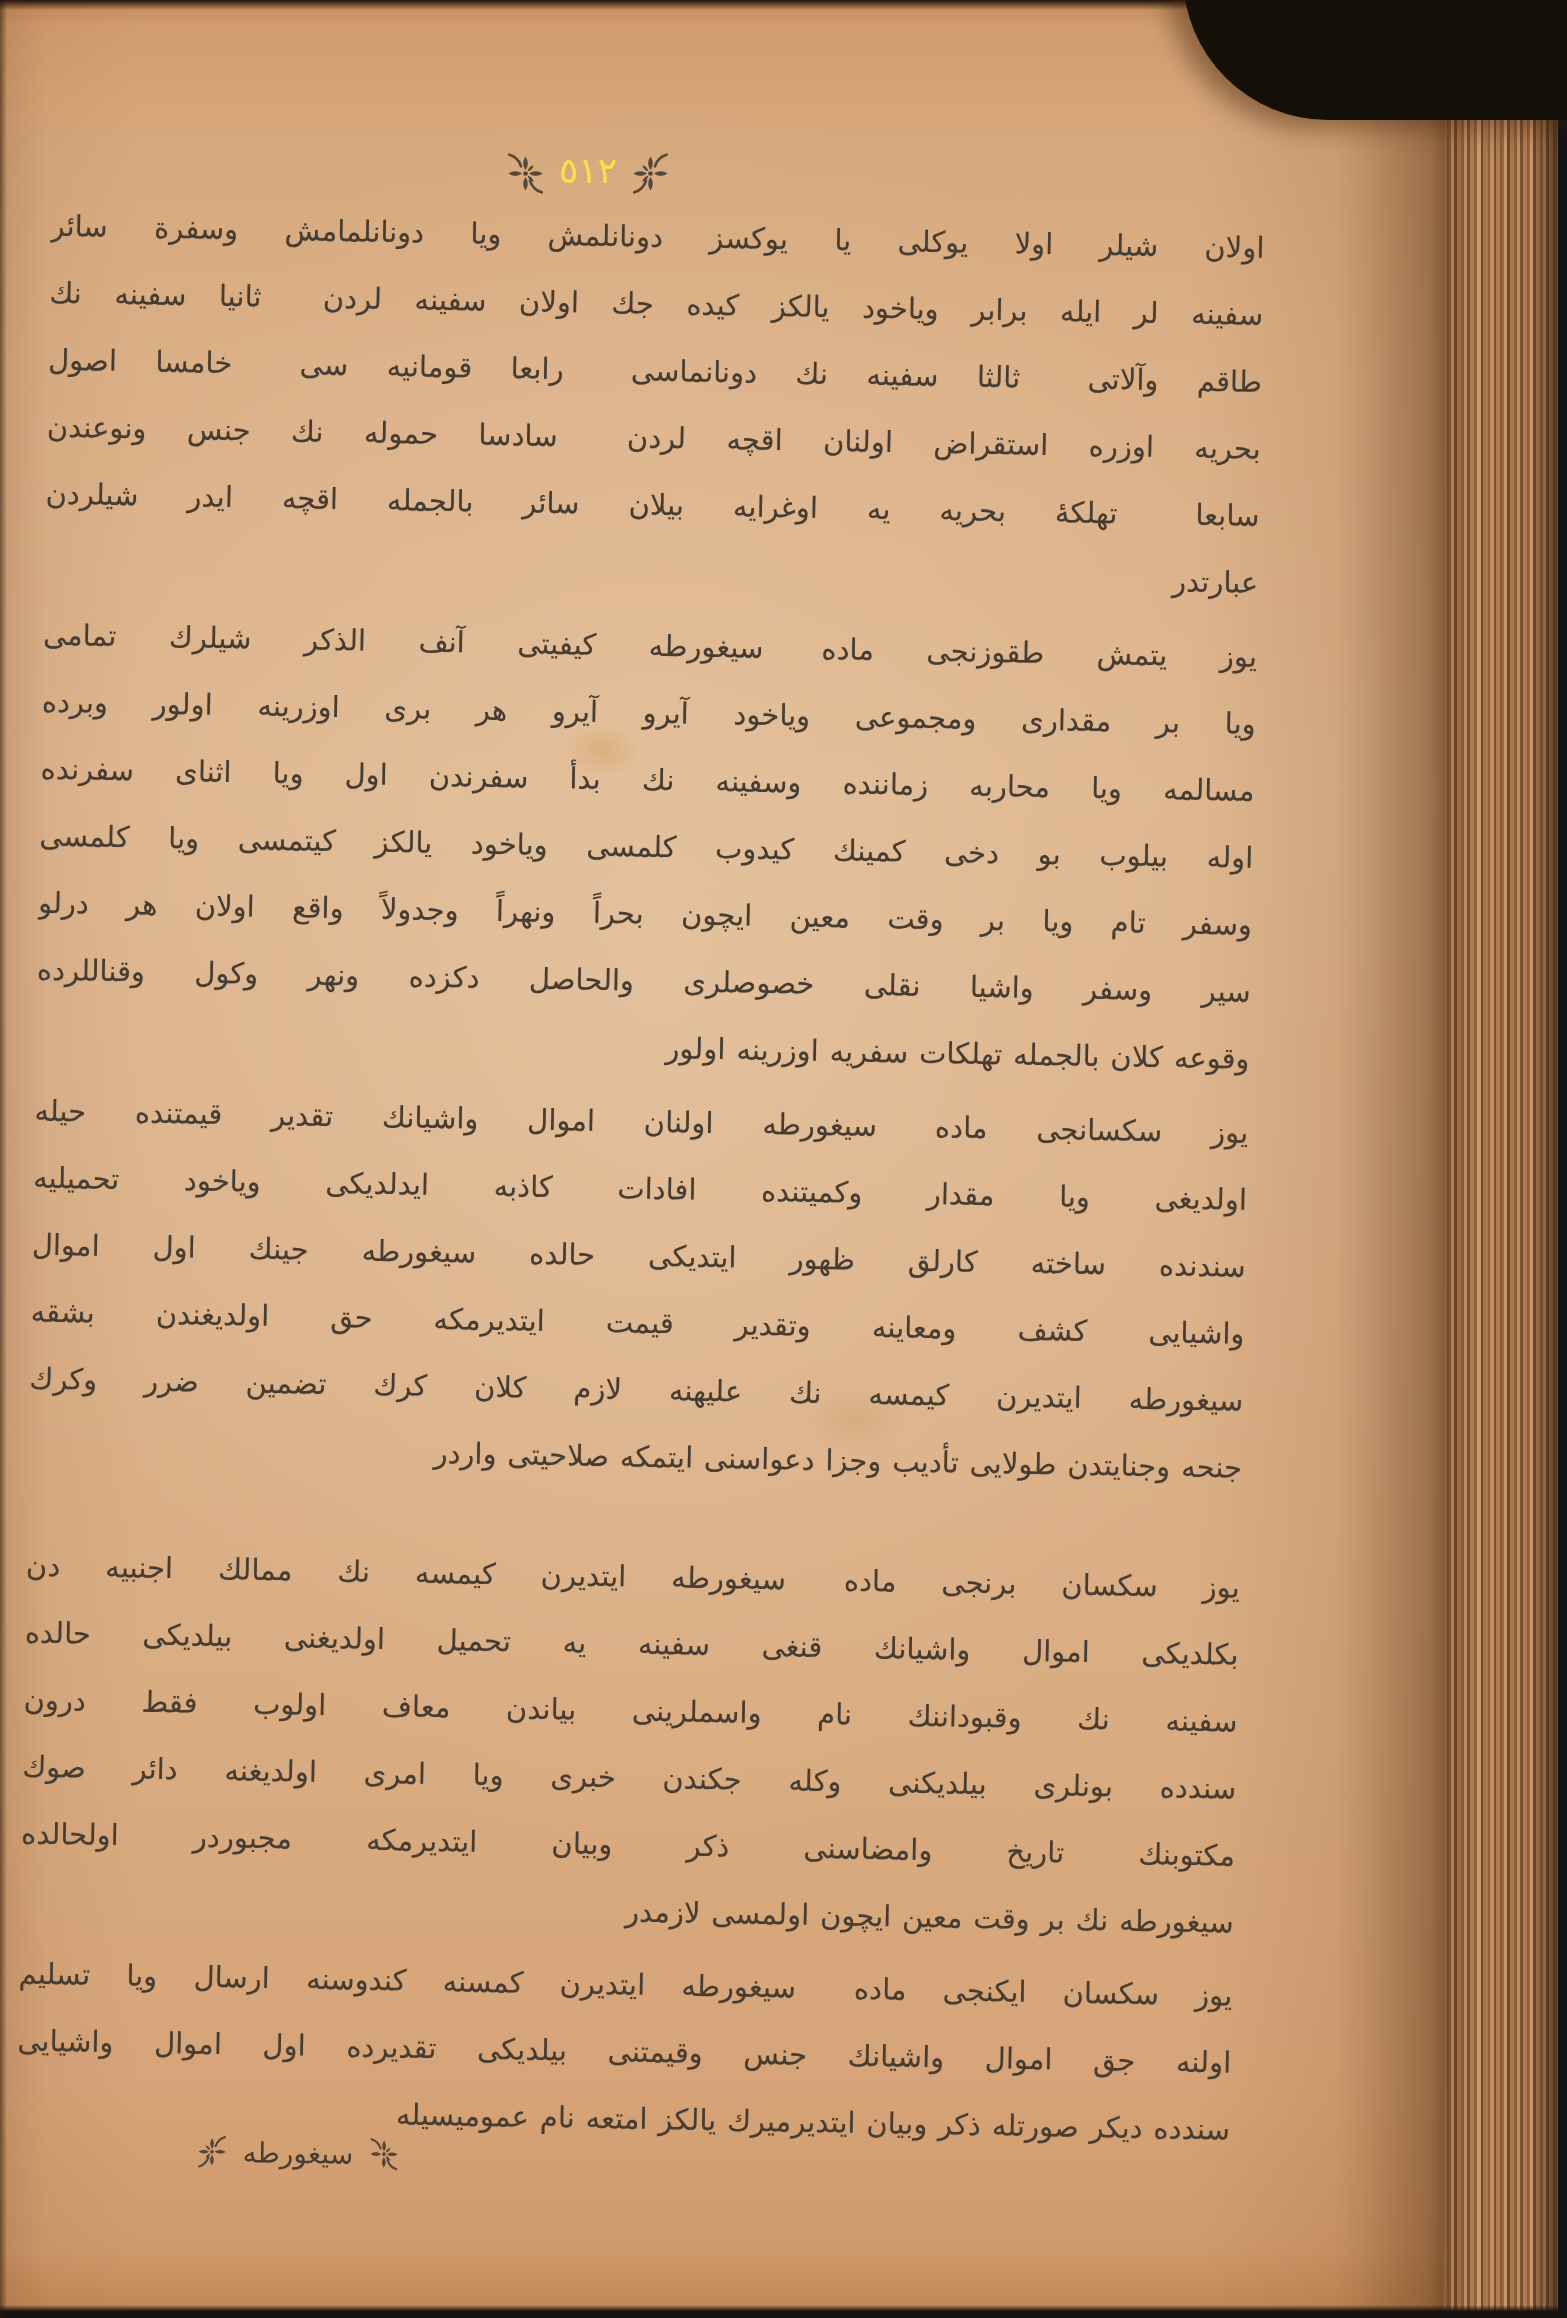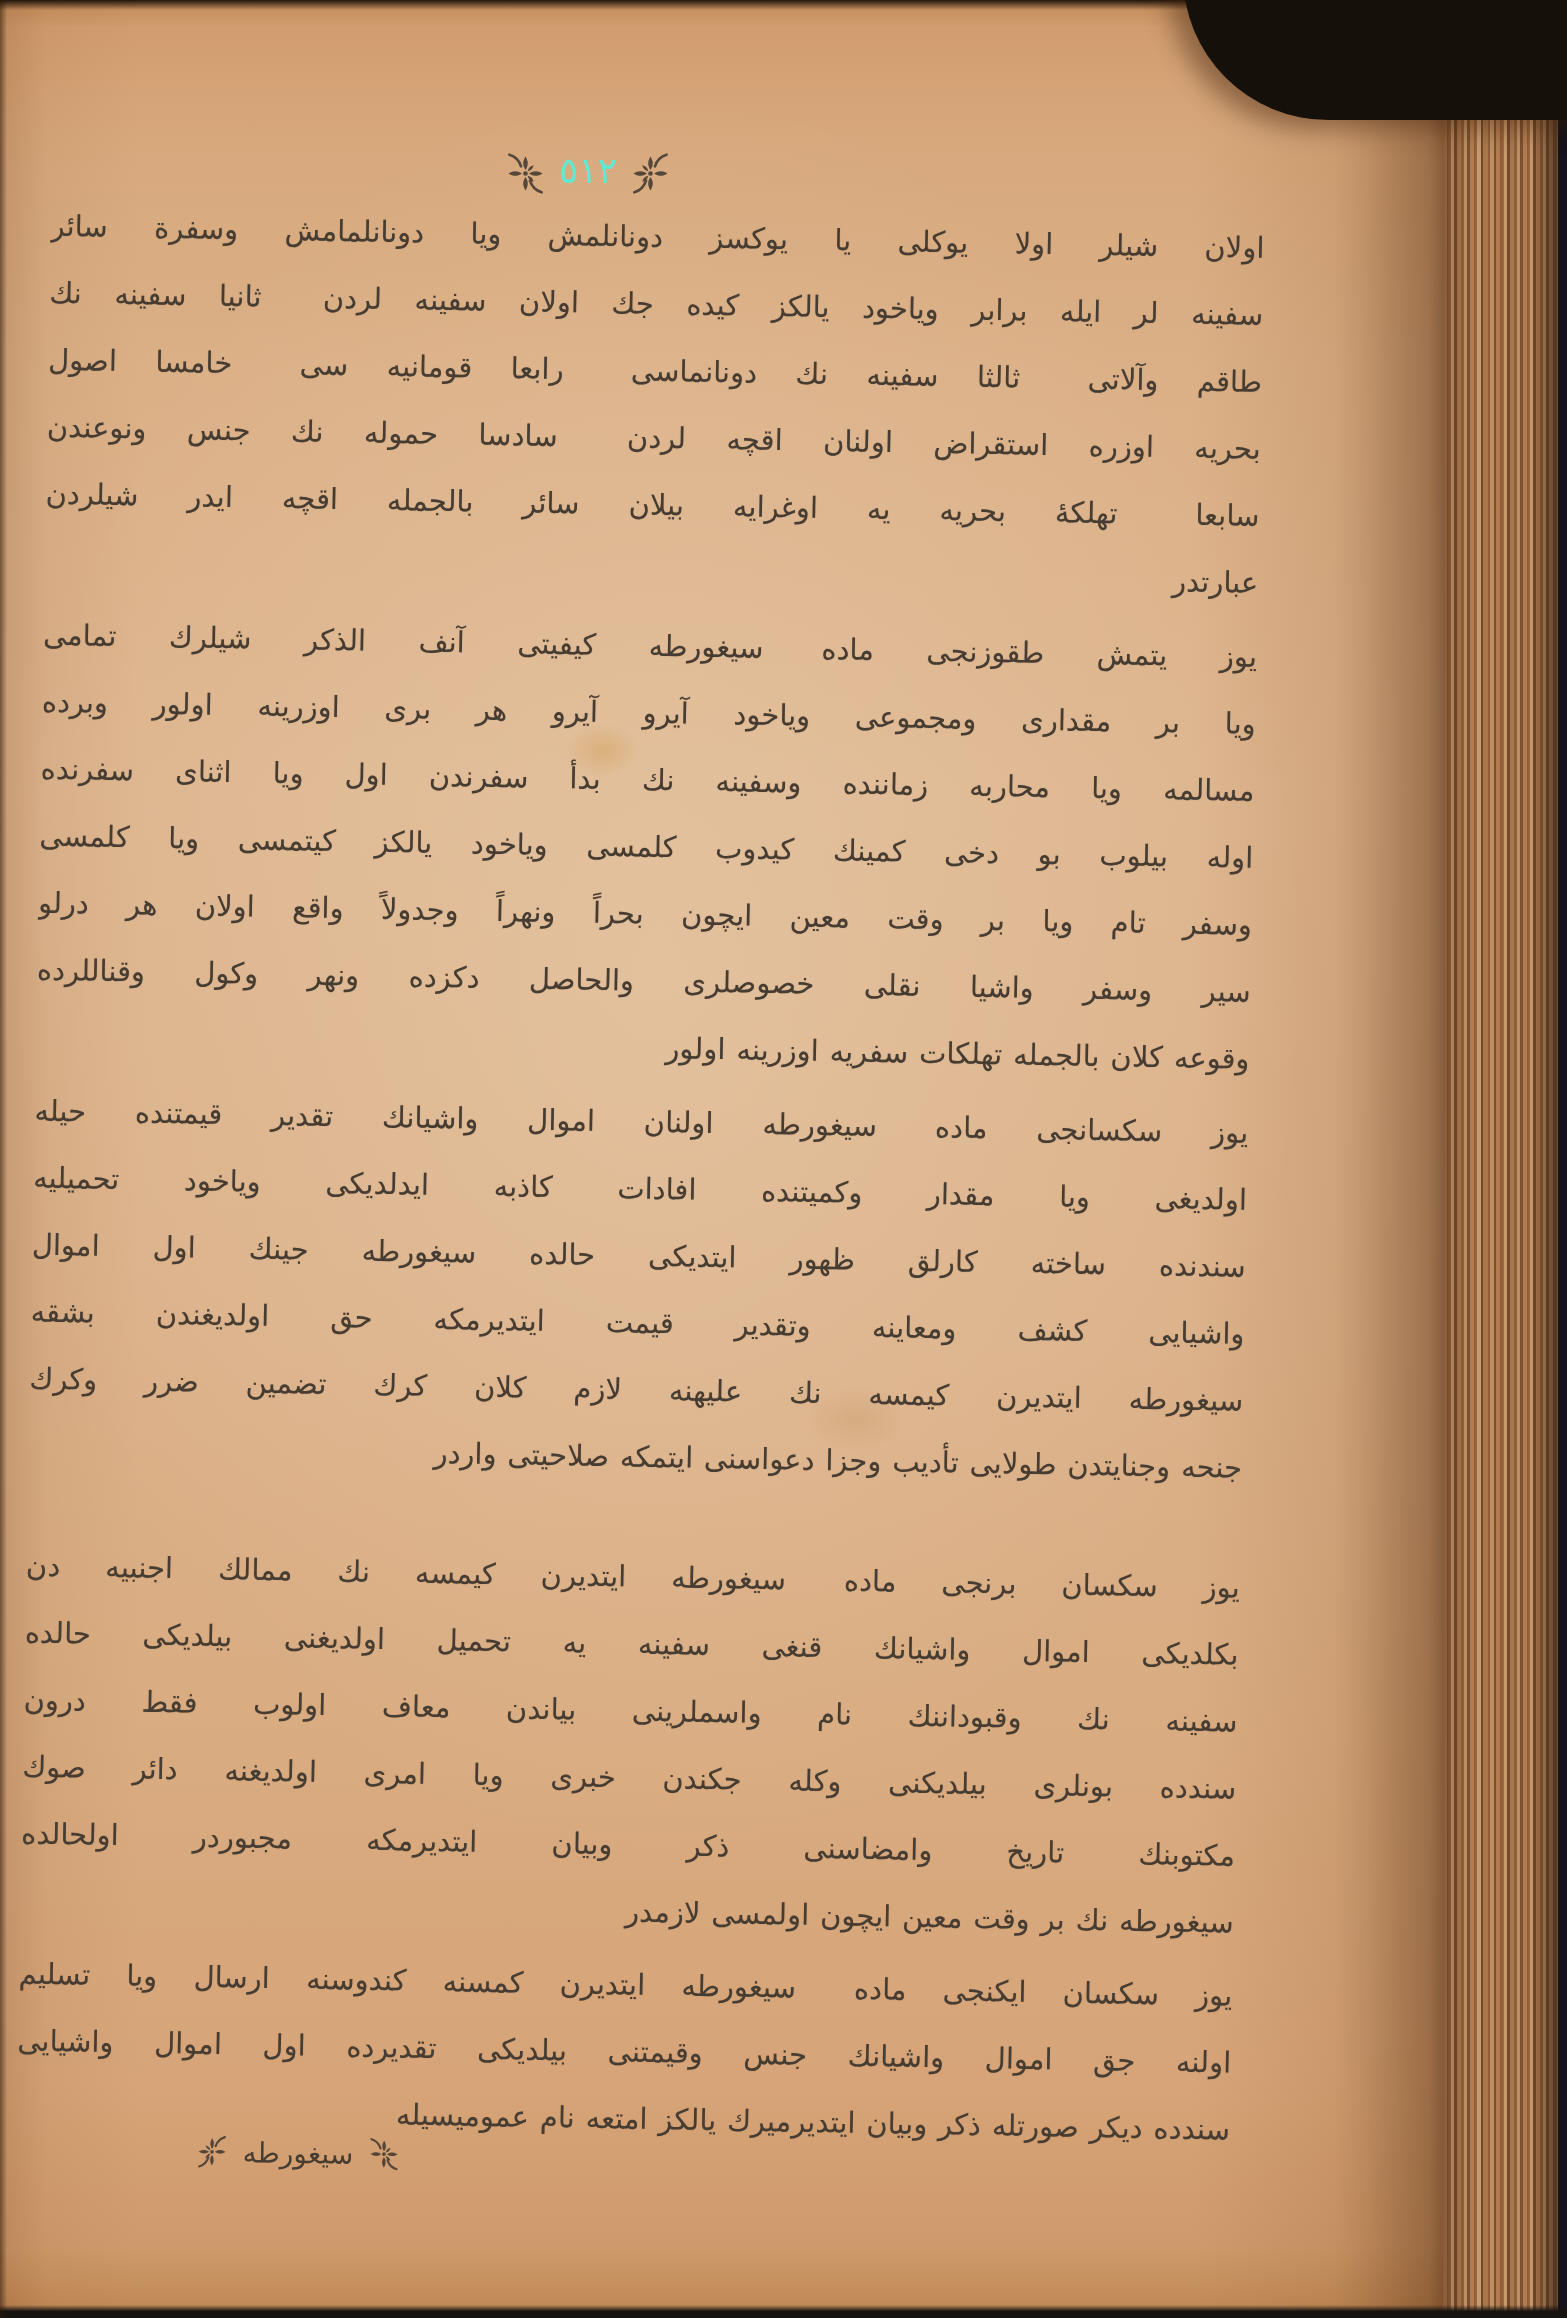--- a/index.html
+++ b/index.html
@@ -47,21 +47,21 @@
     direction:rtl;color:#463c31;font-size:29px;line-height:67px;
     transform:rotate(1.05deg);transform-origin:top right;
     text-shadow:0 0 0.9px rgba(70,60,49,0.35);}
   .para{margin:0 0 6.8px 0;}
   .para.gap-before{margin-top:53px;}
   .line{text-align:justify;text-align-last:justify;height:67px;overflow:hidden;
     word-spacing:1.7px;}
   .line.last{text-align:right;text-align-last:right;}
 
   .page-number-row{position:absolute;left:588px;top:152px;transform:translateX(-50%);
-    display:inline-flex;align-items:center;gap:12px;color:#5eead4;}
+    display:inline-flex;align-items:center;gap:12px;color:#fde047;}
   .page-number{font-size:36px;letter-spacing:3.4px;line-height:1;padding-bottom:5.1px;}
   .fleuron{width:43px;height:43px;display:block;opacity:0.92;}
   .fleuron.mirror{transform:scaleX(-1);}
 
   .catchword-row{position:absolute;left:195px;top:2136px;display:inline-flex;
     align-items:center;gap:13.7px;direction:rtl;color:#473d32;transform:rotate(0.8deg);}
   .catchword{font-size:28px;}
   .catchword-row .fleuron{width:34px;height:34px;}
 </style>
 </head>

